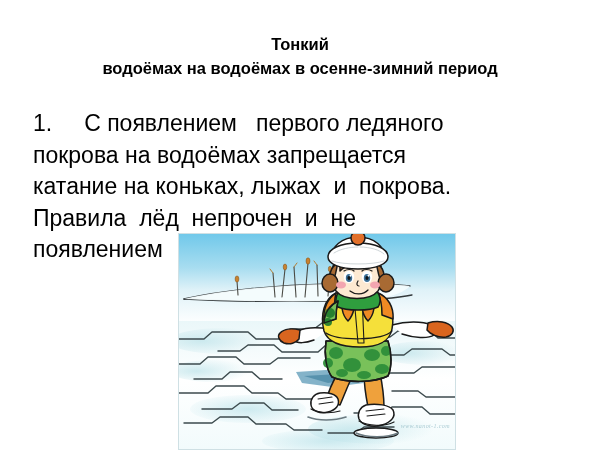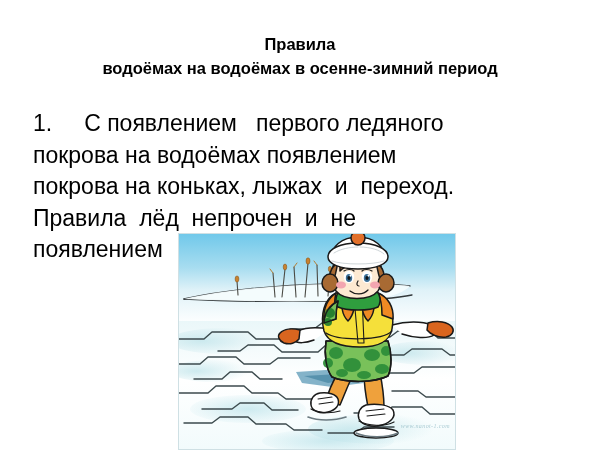--- a/index.html
+++ b/index.html
@@ -87,28 +87,28 @@
     letter-spacing: 0.4px;
     white-space: nowrap;
   }
 </style>
 </head>
 <body>
 
 <div class="slide">
 
   <div class="title-block">
-    <div class="title-line">Правила</div>
+    <div class="title-line">Тонкий</div>
     <div class="title-line">водоёмах на водоёмах в осенне-зимний период</div>
   </div>
 
   <div class="body-block">
     <div class="body-line">1.     С появлением   первого ледяного</div>
-    <div class="body-line">покрова на водоёмах появлением</div>
-    <div class="body-line">покрова на коньках, лыжах  и  переход.</div>
+    <div class="body-line">покрова на водоёмах запрещается</div>
+    <div class="body-line">катание на коньках, лыжах  и  покрова.</div>
     <div class="body-line">Правила  лёд  непрочен  и  не</div>
     <div class="body-line">появлением</div>
   </div>
 
   <div class="illustration">
     <div class="ill-inner">
       <svg class="ill-svg" viewBox="0 0 278 217" preserveAspectRatio="none">
         <defs>
           <linearGradient id="skyGrad" x1="0" y1="0" x2="0" y2="1">
             <stop offset="0%" stop-color="#6fc8ea"></stop>

